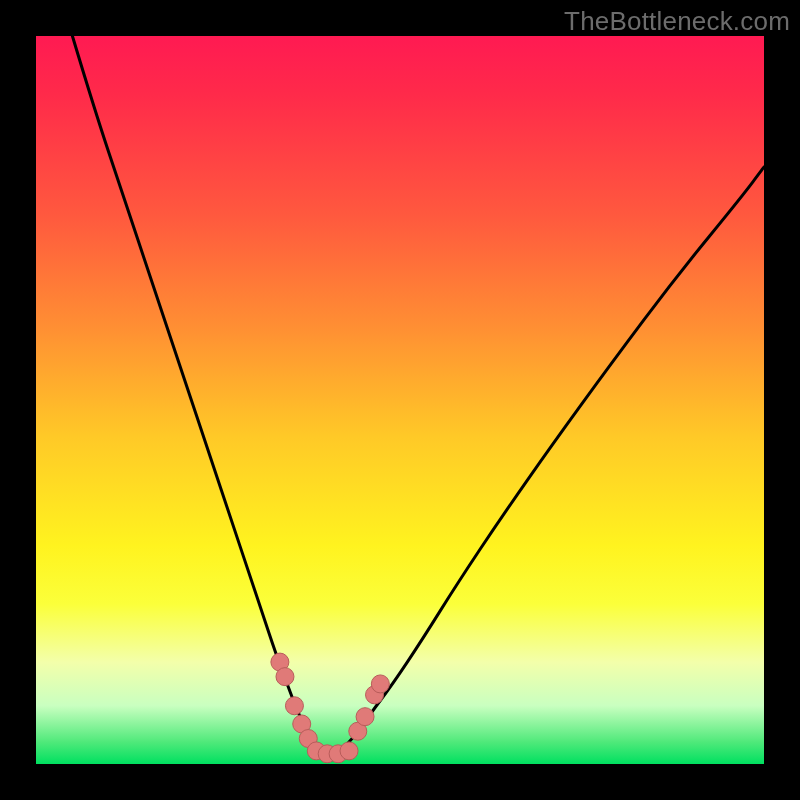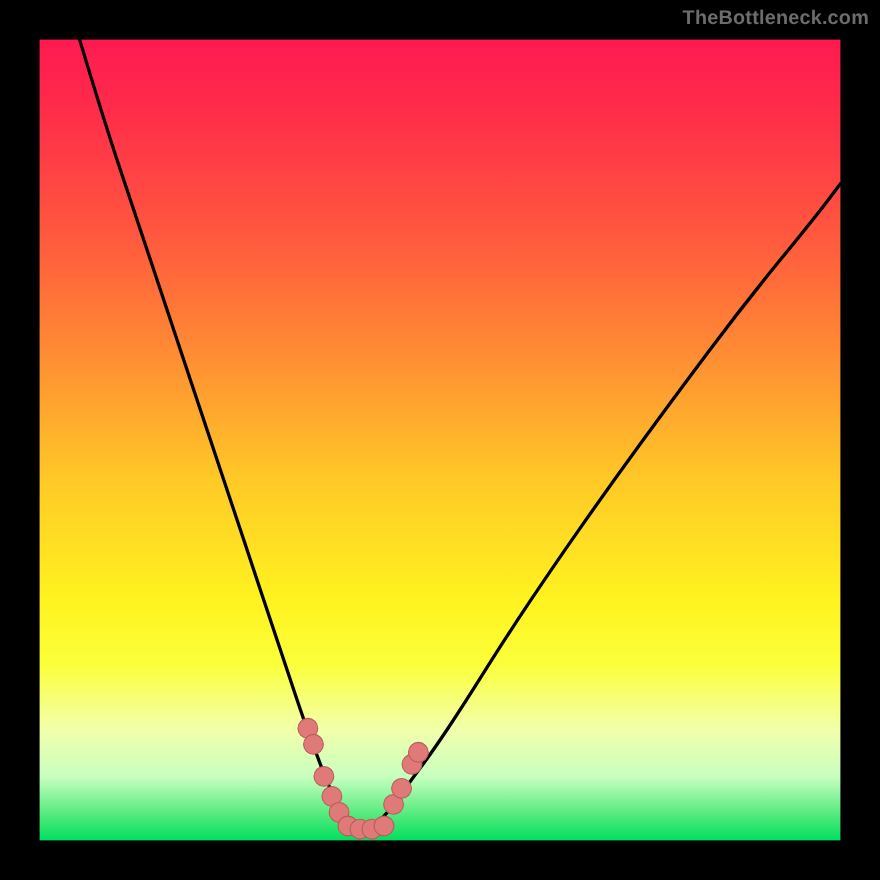--- a/index.html
+++ b/index.html
@@ -38,23 +38,23 @@
       #f3ffaa 86%,
       #c9ffc0 92%,
       #4fe97a 97%,
       #00e060 100%
     );
   }
   .watermark {
     position: absolute;
     top: 6px;
     right: 10px;
-    font-size: 18px;
+    font-size: 26px;
     color: #6c6c6c;
-    font-weight: 700;
+    font-weight: 400;
     letter-spacing: 0.2px;
     user-select: none;
   }
   svg.curves {
     position: absolute;
     left: 0;
     top: 0;
     width: 728px;
     height: 728px;
     overflow: visible;

